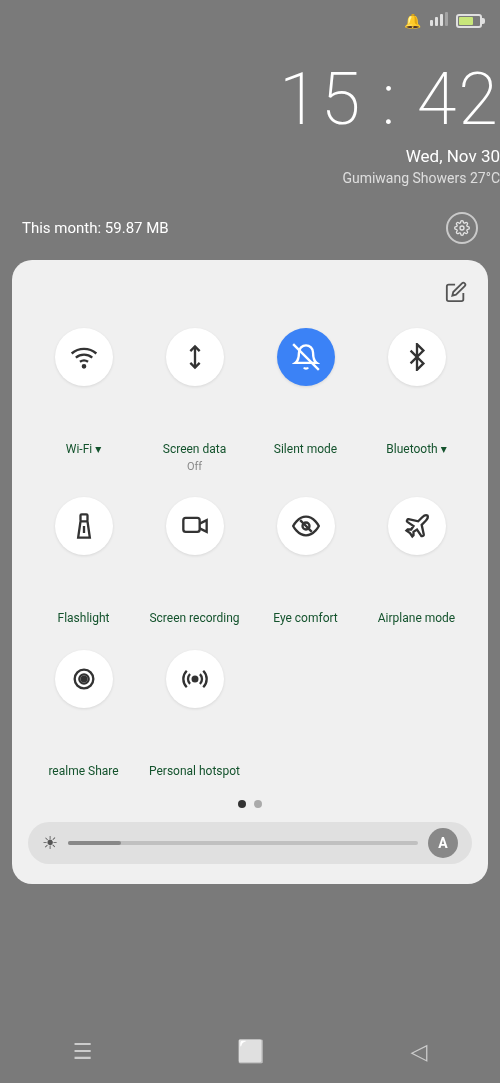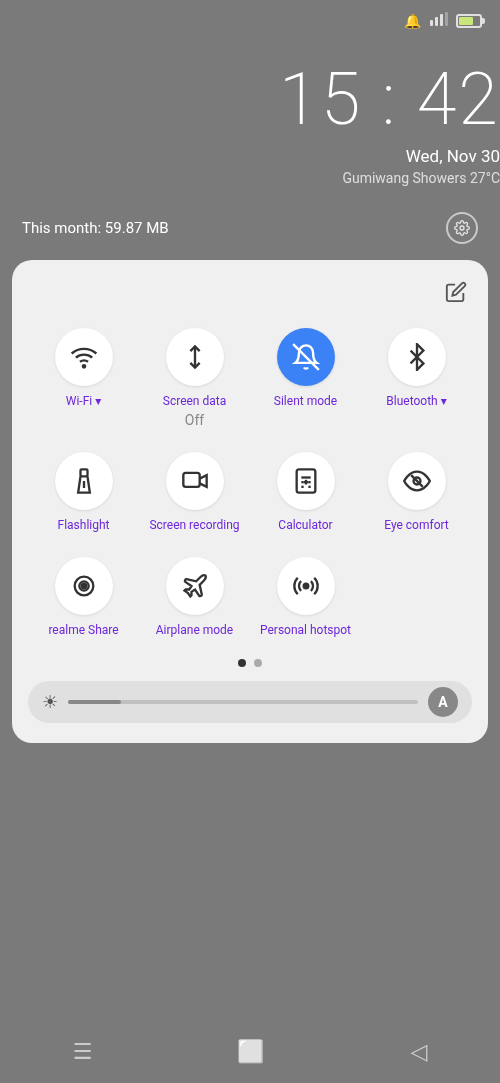--- a/index.html
+++ b/index.html
@@ -136,26 +136,27 @@
     .tile-circle svg {
       width: 28px;
       height: 28px;
     }
     .tile-circle.active svg {
       stroke: white;
       fill: none;
     }
     .tile-label {
       font-size: 12px;
-      color: #6d28d9;
+      color: #14532d;
       text-align: right;
       line-height: 1.3;
+      margin-top: 48px;
     }
     .tile-sublabel {
-      font-size: 14px;
+      font-size: 11px;
       color: #888;
       text-align: left;
       margin-top: -6px;
     }
     .dots-row {
       display: flex;
       justify-content: center;
       gap: 8px;
       margin: 8px 0 14px;
     }
@@ -325,66 +326,51 @@
     <div class="tile">
       <div class="tile-circle">
         <svg viewBox="0 0 24 24" fill="none" stroke="#333" stroke-width="2">
           <rect x="2" y="5" width="14" height="12" rx="2"></rect>
           <path d="M16 10l6-3v10l-6-3"></path>
         </svg>
       </div>
       <span class="tile-label">Screen recording</span>
     </div>
 
-    <div class="tile">
-      <div class="tile-circle">
-        <svg viewBox="0 0 24 24" fill="none" stroke="#333" stroke-width="2">
-          <rect x="4" y="2" width="16" height="20" rx="2"></rect>
-          <line x1="8" y1="9" x2="16" y2="9"></line>
-          <line x1="8" y1="13" x2="10" y2="13"></line>
-          <line x1="14" y1="13" x2="16" y2="13"></line>
-          <line x1="8" y1="17" x2="10" y2="17"></line>
-          <line x1="14" y1="17" x2="16" y2="17"></line>
-          <line x1="12" y1="11" x2="12" y2="15"></line>
-          <line x1="10" y1="13" x2="14" y2="13"></line>
-        </svg>
-      </div>
-      <span class="tile-label">Calculator</span>
-    </div>
 
 
     <div class="tile">
       <div class="tile-circle">
         <svg viewBox="0 0 24 24" fill="none" stroke="#333" stroke-width="2">
           <path d="M1 12s4-8 11-8 11 8 11 8-4 8-11 8-11-8-11-8z"></path>
           <circle cx="12" cy="12" r="3"></circle>
           <path d="M7 7l10 10"></path>
         </svg>
       </div>
       <span class="tile-label">Eye comfort</span>
     </div>
 
     <div class="tile">
       <div class="tile-circle">
         <svg viewBox="0 0 24 24" fill="none" stroke="#333" stroke-width="2">
+          <path d="M17.8 19.2L16 11l3.5-3.5C21 6 21.5 4 21 3c-1-.5-3 0-4.5 1.5L13 8 4.8 6.2c-.5-.1-.9.1-1.1.5l-.3.5c-.2.5-.1 1 .3 1.3L9 12l-2 3H4l-1 1 3 2 2 3 1-1v-3l3-2 3.5 5.3c.3.4.8.5 1.3.3l.5-.2c.4-.3.6-.7.5-1.2z"></path>
+        </svg>
+      </div>
+      <span class="tile-label">Airplane mode</span>
+    </div>
+
+    <div class="tile">
+      <div class="tile-circle">
+        <svg viewBox="0 0 24 24" fill="none" stroke="#333" stroke-width="2">
           <circle cx="12" cy="12" r="4"></circle>
           <circle cx="12" cy="12" r="8"></circle>
           <circle cx="12" cy="12" r="2" fill="#333"></circle>
         </svg>
       </div>
       <span class="tile-label">realme Share</span>
-    </div>
-
-    <div class="tile">
-      <div class="tile-circle">
-        <svg viewBox="0 0 24 24" fill="none" stroke="#333" stroke-width="2">
-          <path d="M17.8 19.2L16 11l3.5-3.5C21 6 21.5 4 21 3c-1-.5-3 0-4.5 1.5L13 8 4.8 6.2c-.5-.1-.9.1-1.1.5l-.3.5c-.2.5-.1 1 .3 1.3L9 12l-2 3H4l-1 1 3 2 2 3 1-1v-3l3-2 3.5 5.3c.3.4.8.5 1.3.3l.5-.2c.4-.3.6-.7.5-1.2z"></path>
-        </svg>
-      </div>
-      <span class="tile-label">Airplane mode</span>
     </div>
 
     <div class="tile">
       <div class="tile-circle">
         <svg viewBox="0 0 24 24" fill="none" stroke="#333" stroke-width="2">
           <circle cx="12" cy="12" r="2" fill="#333"></circle>
           <path d="M16.24 7.76a6 6 0 0 1 0 8.49"></path>
           <path d="M7.76 16.24a6 6 0 0 1 0-8.49"></path>
           <path d="M19.07 4.93a10 10 0 0 1 0 14.14"></path>
           <path d="M4.93 19.07a10 10 0 0 1 0-14.14"></path>

